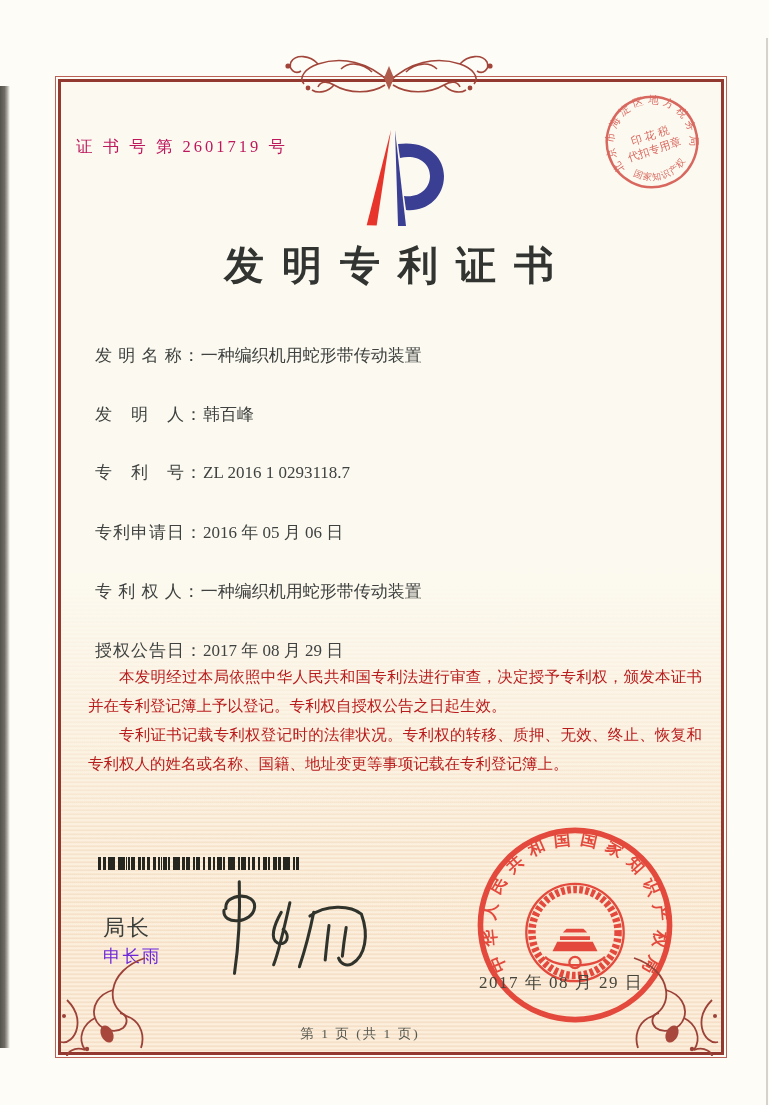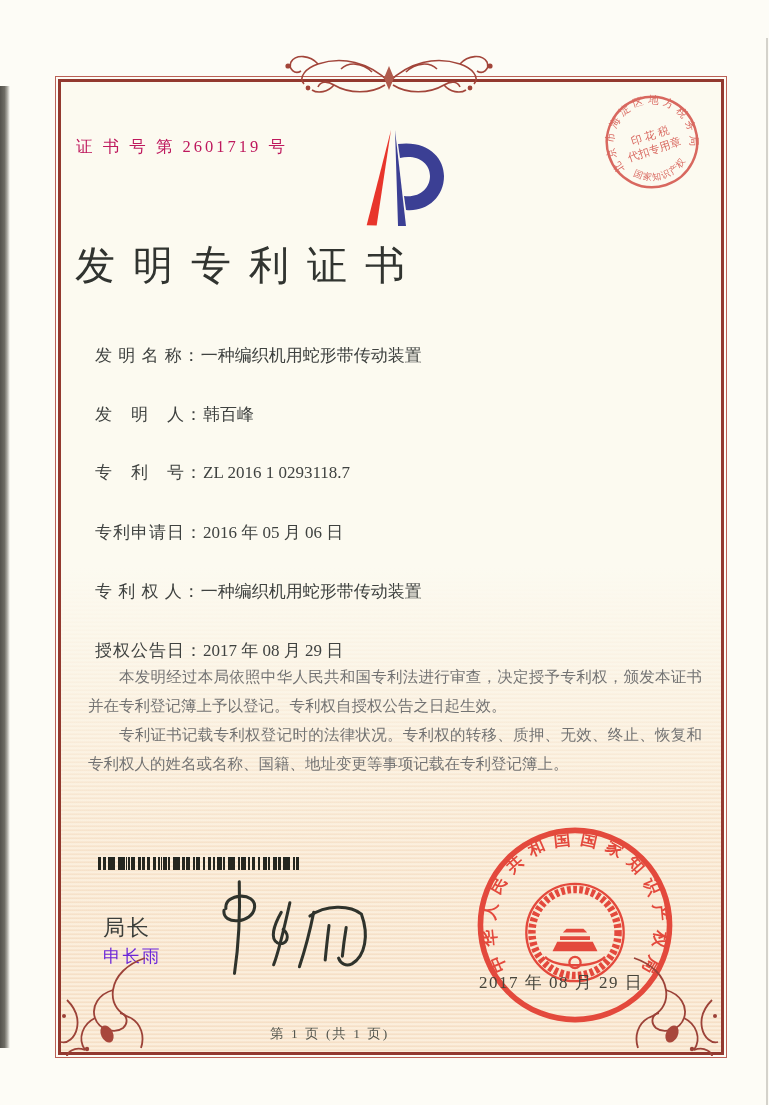--- a/index.html
+++ b/index.html
@@ -31,49 +31,49 @@
         rgba(252,248,236,.55) 66%,
         rgba(252,246,230,.15) 78%,
         rgba(252,246,230,0) 92%),
       repeating-linear-gradient(to bottom,#f3d9bd 0px,#fdf3e3 2px,#f6e0c8 4px);
   }
   .abs{position:absolute;}
   .cert-no{
     left:76px;top:136px;font-size:16.5px;letter-spacing:3px;color:#be185d;
   }
   .doc-title{
-    left:57px;top:238px;width:664px;text-align:left;
-    font-size:40px;font-weight:normal;letter-spacing:.45em;text-indent:.45em;
+    left:57px;top:238px;width:664px;text-align:center;
+    font-size:40px;font-weight:bold;letter-spacing:.45em;text-indent:.45em;
     color:#313430;
   }
   .field-row{position:absolute;left:95px;font-size:17px;color:#3f4240;white-space:nowrap;}
   .field-row .lbl{letter-spacing:1px;margin-top:45px;}
   .body-text{
     left:88px;top:662px;width:614px;font-size:15.5px;line-height:29px;
-    color:#737373;text-align:justify;
+    color:#b91c1c;text-align:justify;
   }
   .body-text p{margin:0;text-indent:2em;}
   .barcode{
     left:98px;top:857px;width:201px;height:13px;
     background-image:
       repeating-linear-gradient(90deg,#24261f 0px,#24261f 2px,transparent 2px,transparent 5px),
       repeating-linear-gradient(90deg,#24261f 0px,#24261f 1px,transparent 1px,transparent 7px),
       repeating-linear-gradient(90deg,#24261f 0px,#24261f 3px,transparent 3px,transparent 11px);
   }
   .official-title{left:103px;top:913px;font-size:22px;color:#3c3f3b;letter-spacing:2px;
     font-family:"Liberation Sans","DejaVu Sans",sans-serif;}
   .official-name{left:103px;top:944px;font-size:17.5px;color:#6d28d9;letter-spacing:2px;
     font-family:"Liberation Sans","DejaVu Sans",sans-serif;}
   .sig-svg{left:205px;top:876px;}
   .seal-svg{left:472px;top:822px;opacity:.92;}
   .seal-date{
     left:479px;top:971px;font-size:17px;color:#46453c;letter-spacing:1.5px;white-space:nowrap;z-index:5;
   }
   .footer-page{
-    left:270px;top:1025px;width:180px;
+    left:270px;top:1025px;width:180px;text-align:center;
     font-size:13.5px;color:#55574f;letter-spacing:2px;
   }
   .logo-svg{left:332px;top:126px;}
   .stamp-svg{left:602px;top:92px;opacity:.88;}
   .flourish-svg{left:274px;top:52px;}
   .corner-svg{z-index:3;}
   .corner-left{left:57px;top:956px;}
   .corner-right{left:630px;top:956px;transform:scaleX(-1);}
 </style>
 </head>

